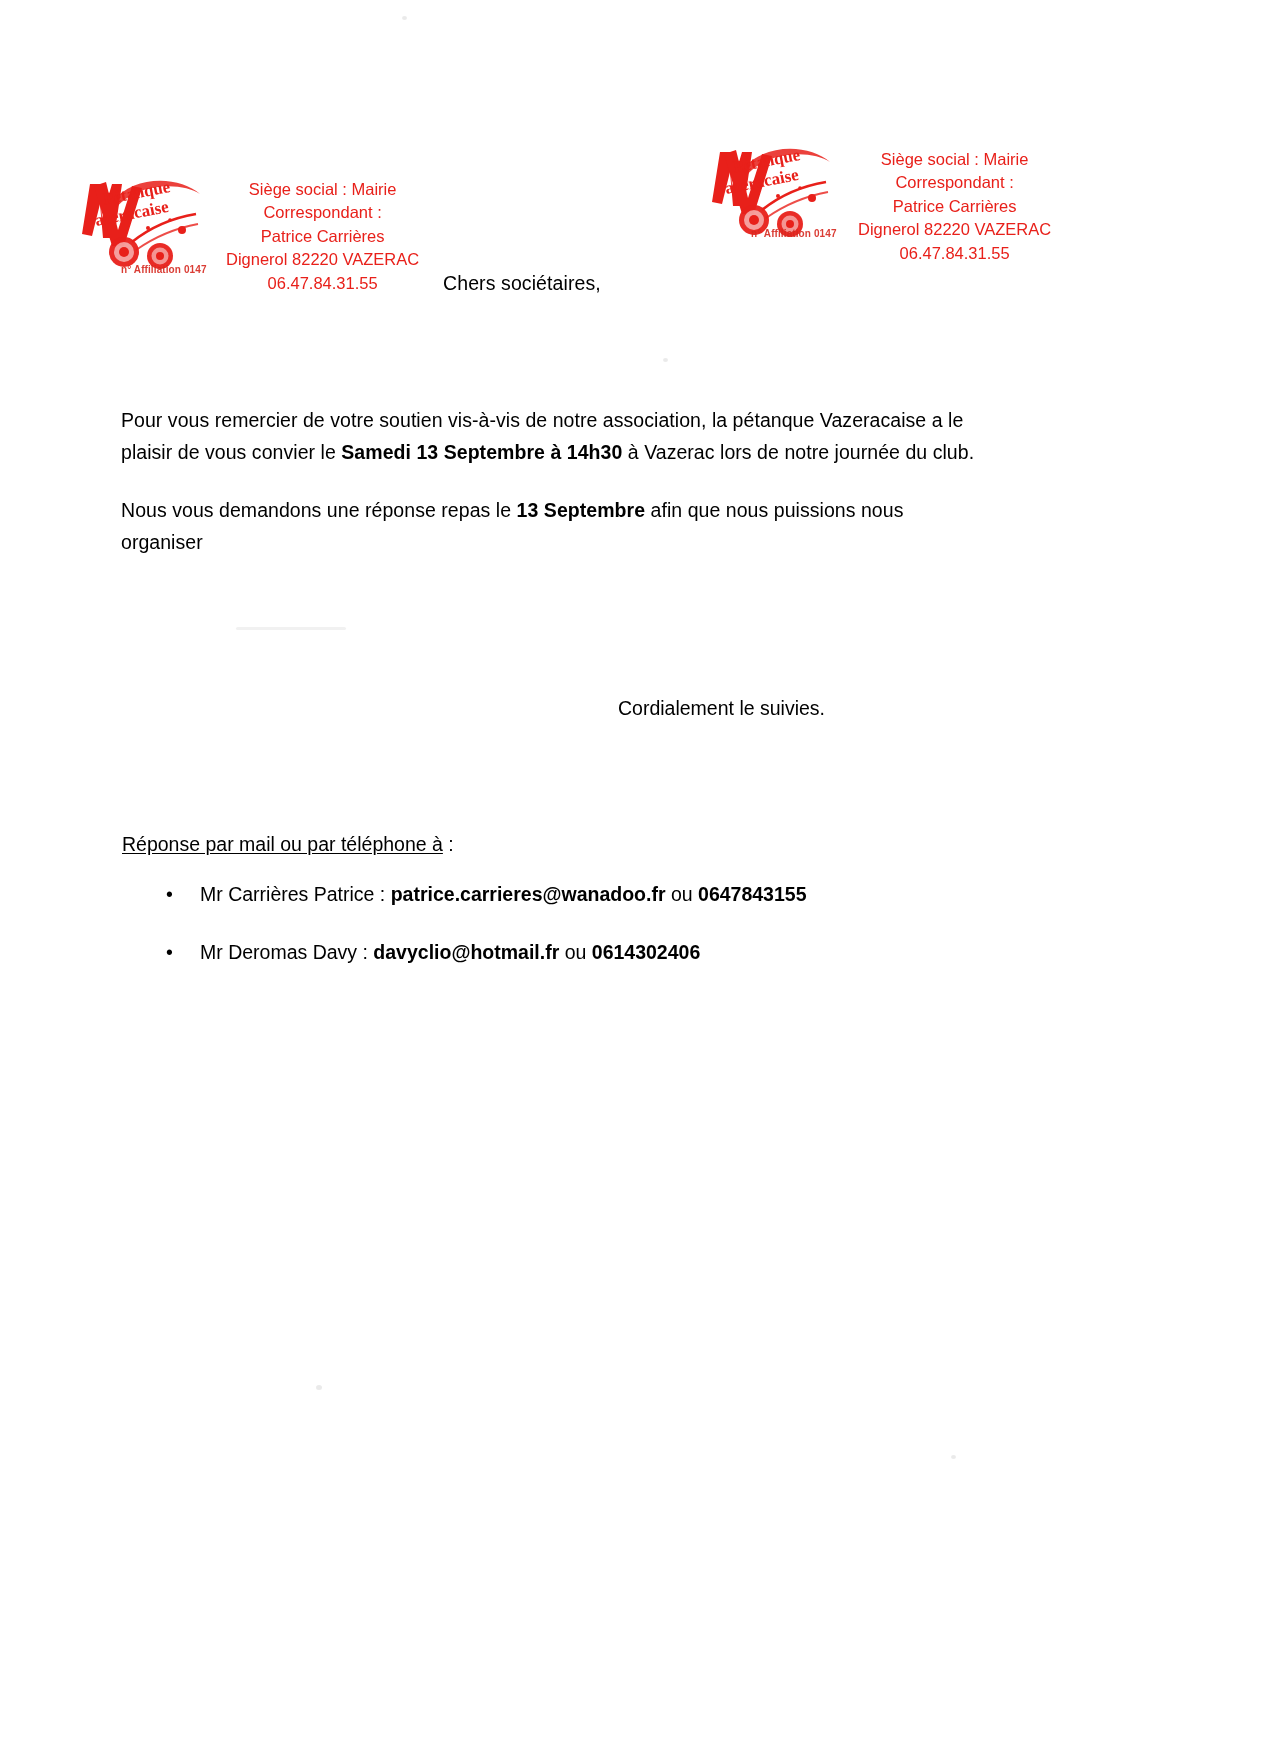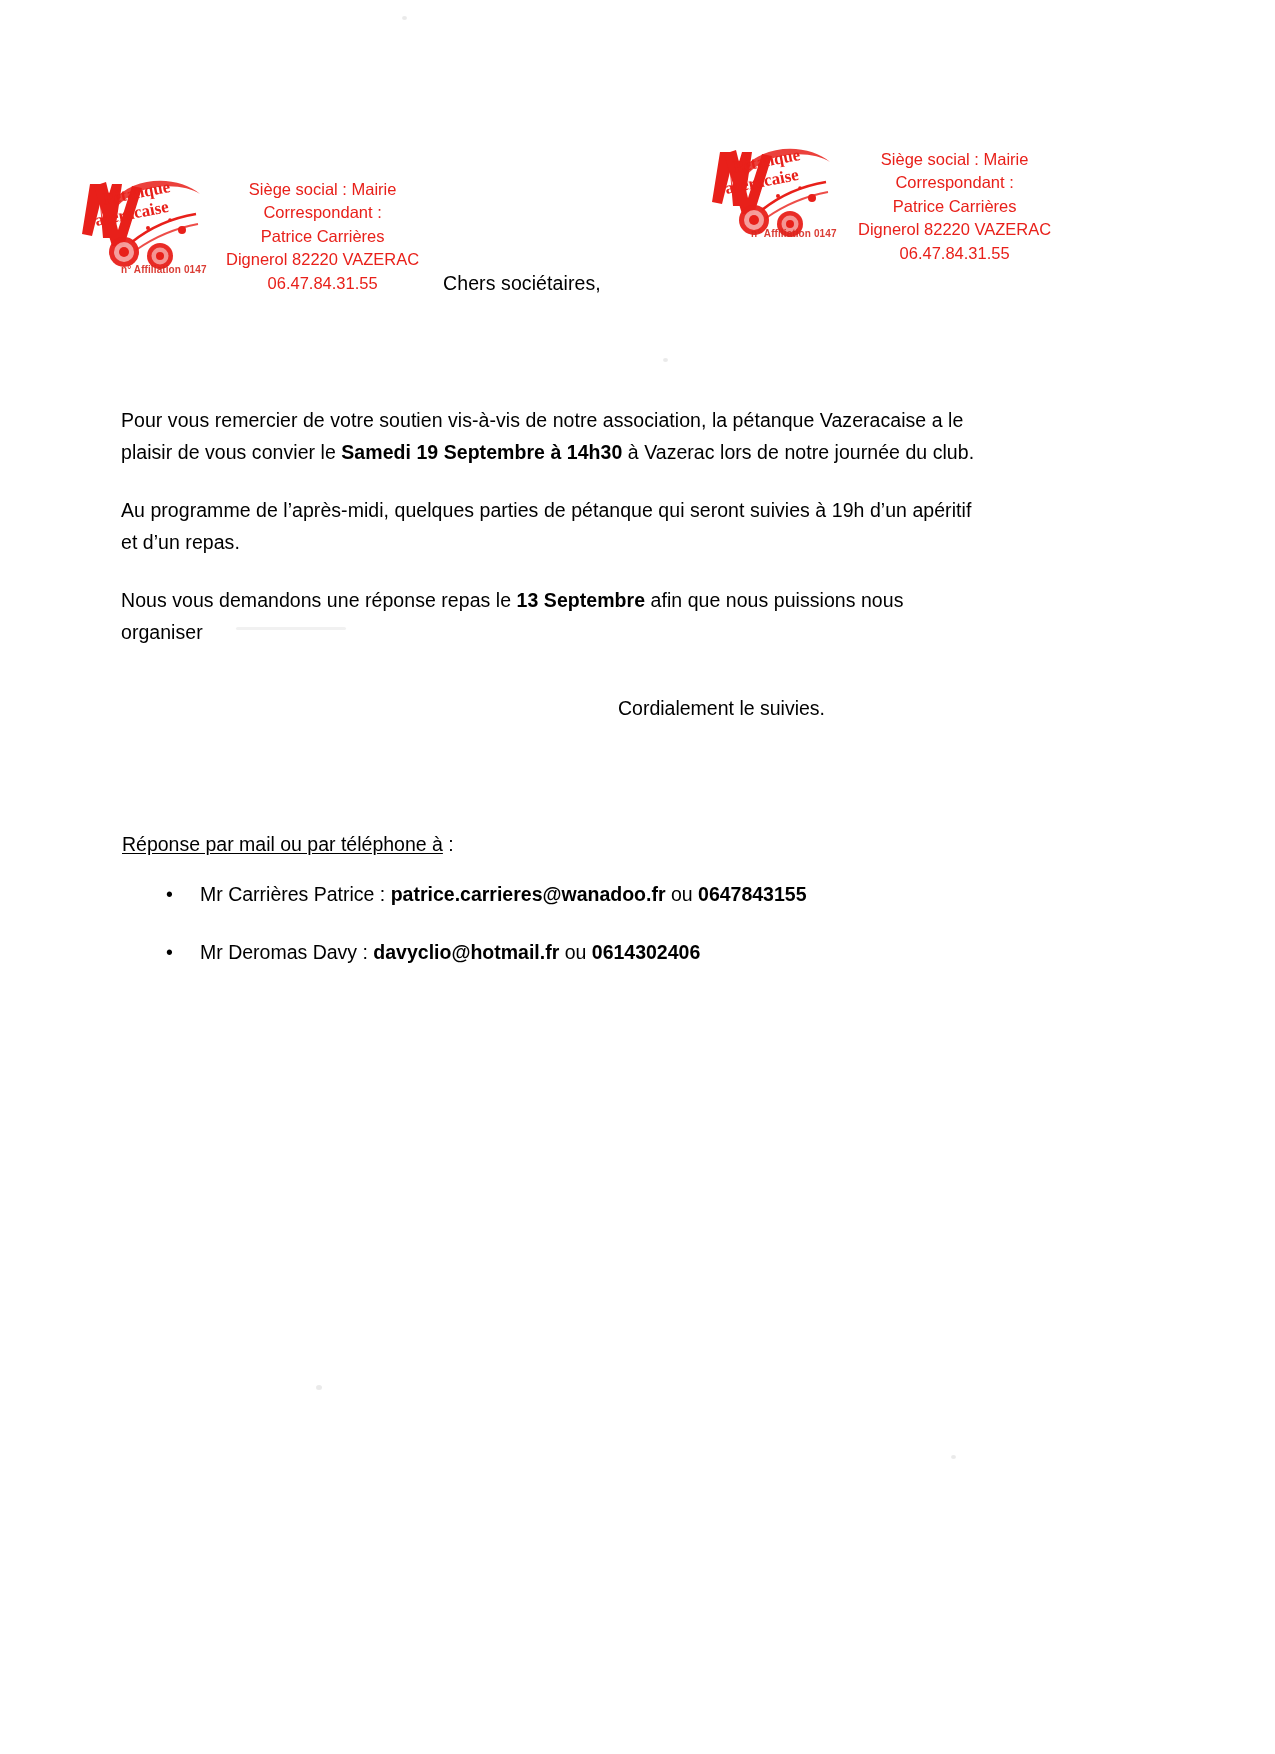--- a/index.html
+++ b/index.html
@@ -229,24 +229,21 @@
       <div>Patrice Carrières</div>
       <div>Dignerol 82220 VAZERAC</div>
       <div>06.47.84.31.55</div>
     </div>
   </div>
 
   <div class="salutation">Chers sociétaires,</div>
 
   <div class="body-col">
     <p class="para">
-      <span>Pour vous remercier de votre soutien vis-à-vis de notre association, la pétanque Vazeracaise a le plaisir de vous convier le </span><b>Samedi 19 Septembre à 14h30</b><span> à Vazerac lors de notre journée du club.</span>
-    </p>
-    <p class="para">
-      <span>Au programme de l’après-midi, quelques parties de pétanque qui seront suivies à 19h d’un apéritif et d’un repas.</span>
+      <span>Pour vous remercier de votre soutien vis-à-vis de notre association, la pétanque Vazeracaise a le plaisir de vous convier le </span><b>Samedi 13 Septembre à 14h30</b><span> à Vazerac lors de notre journée du club.</span>
     </p>
     <p class="para">
       <span>Nous vous demandons une réponse repas le </span><b>13 Septembre</b><span> afin que nous puissions nous organiser</span>
     </p>
   </div>
 
   <div class="closing">Cordialement le suivies.</div>
 
   <div class="reply-heading">
     <span class="u">Réponse par mail ou par téléphone à</span><span> :</span>

